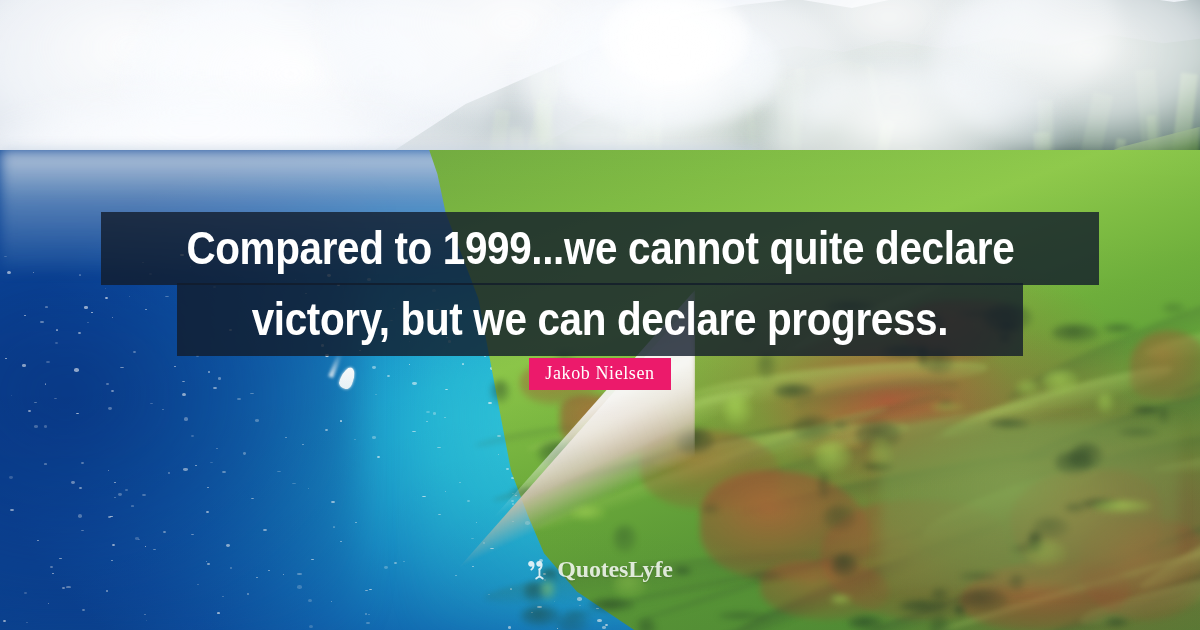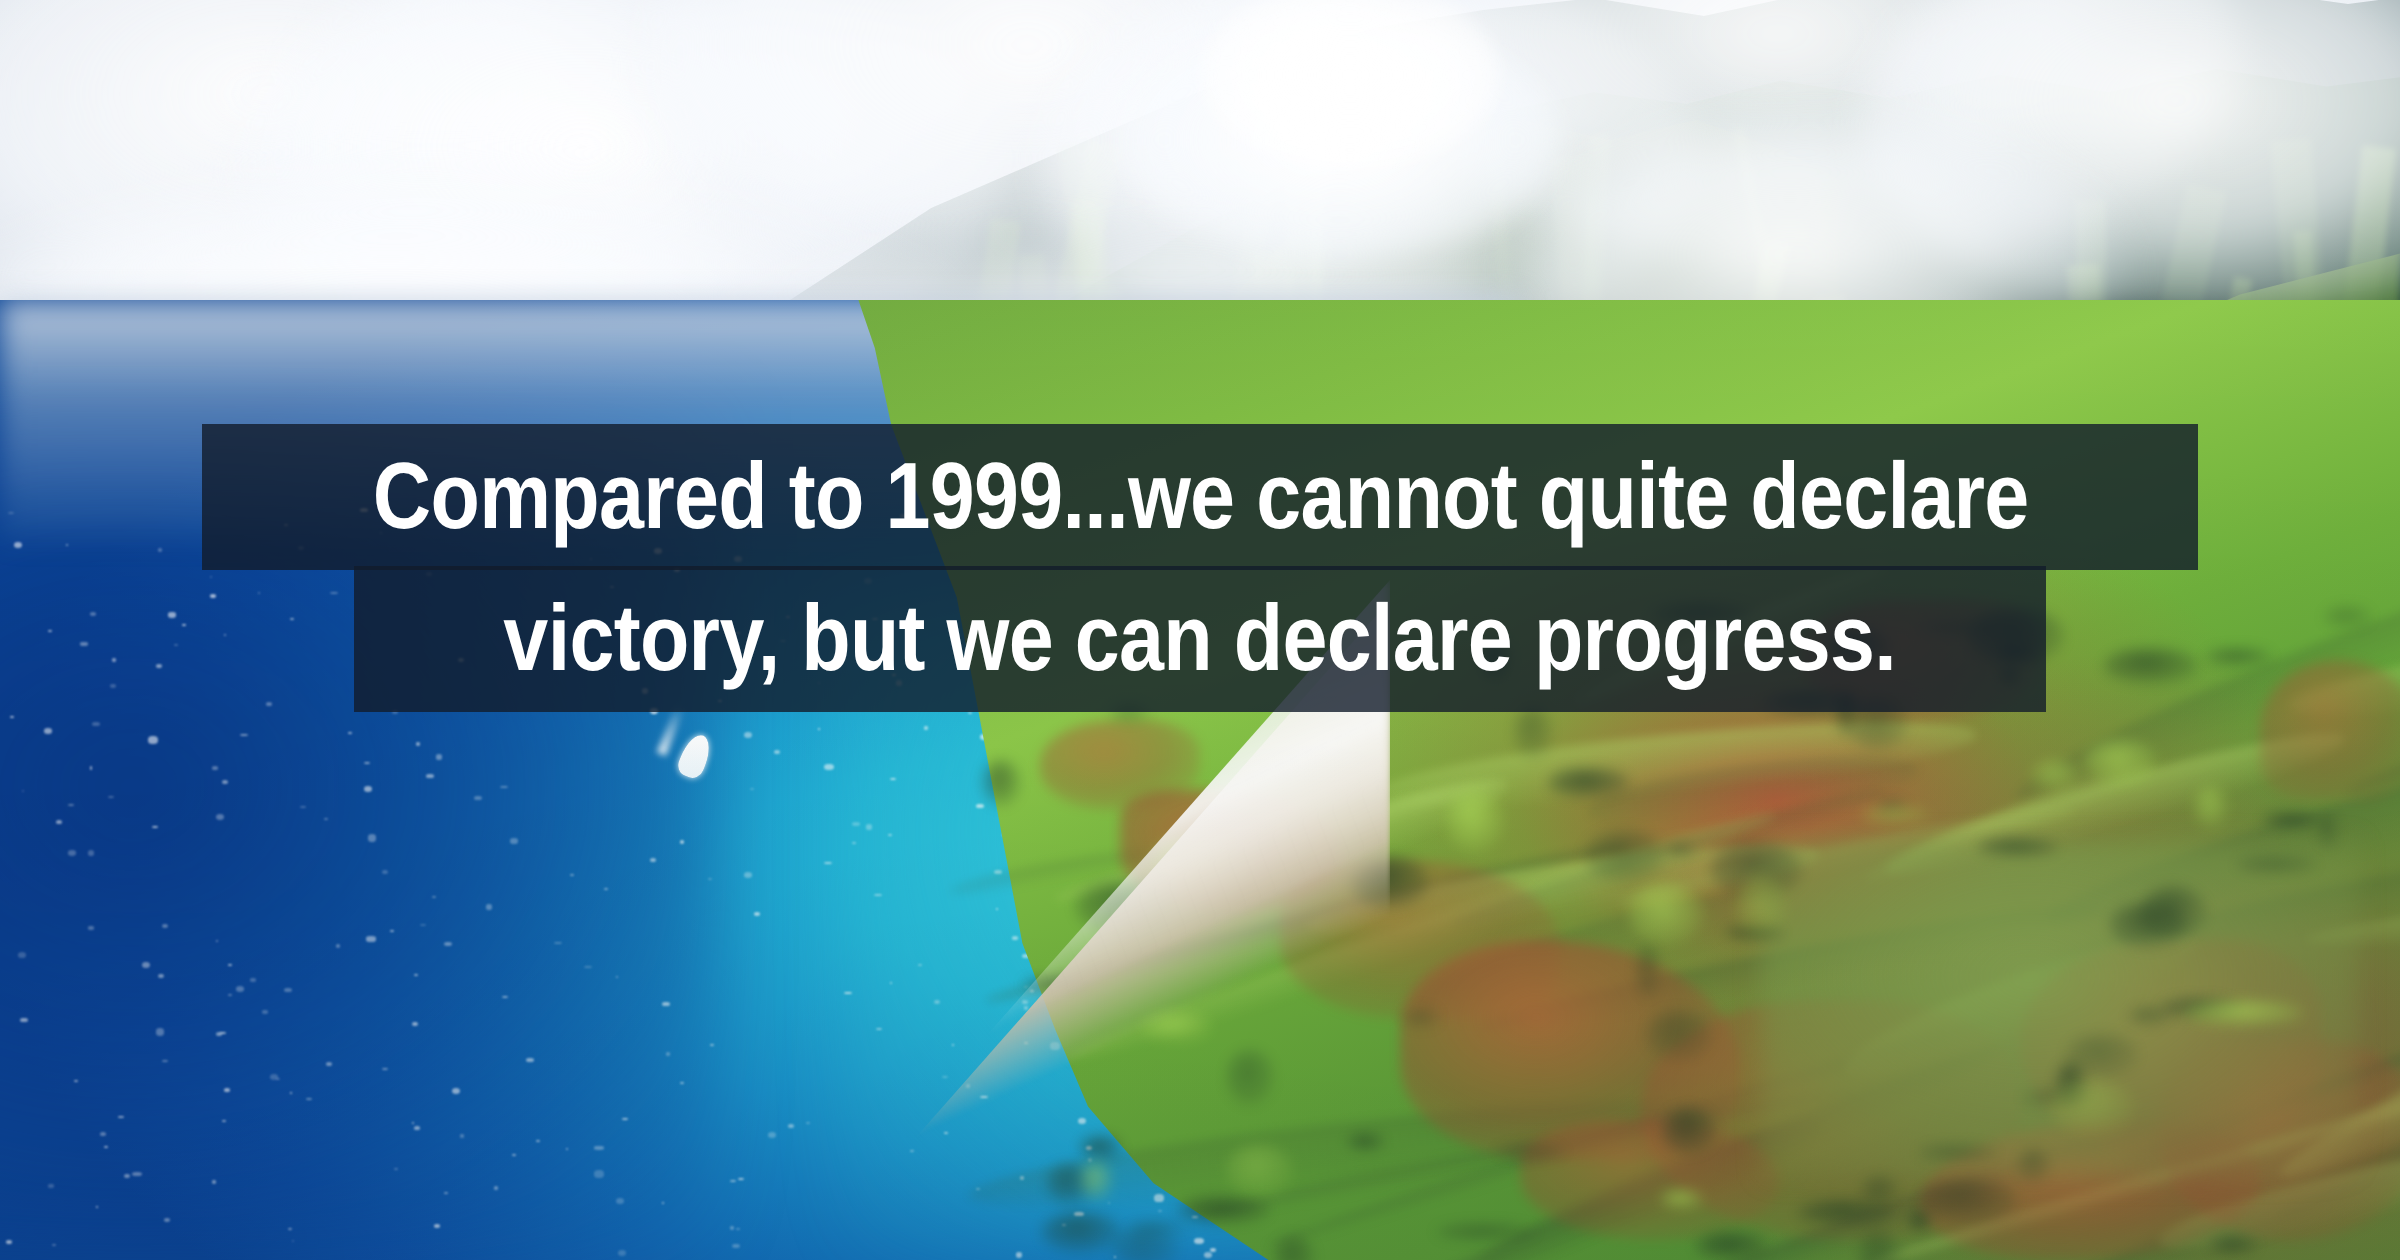--- a/index.html
+++ b/index.html
@@ -786,15 +786,28 @@
         <span class="qline">Compared to 1999...we cannot quite declare</span>
       </span>
     </div>
     <div class="qrow r2">
       <span class="qwrap">
         <span class="qline">victory, but we can declare progress.</span>
       </span>
     </div>
   </div>
 
-
+  <div class="author-row">
+    <span class="author">Jakob Nielsen</span>
+  </div>
+
+  <div class="watermark">
+    <span class="wm-mark">
+      <svg viewBox="0 0 24 24" width="23" height="23" aria-hidden="true">
+        <path d="M4.2 3.0c-1.7 0-3.0 1.3-3.0 3.0s1.3 3.0 3.0 3.0c.5 0 1.0-.13 1.4-.35-.25 1.6-1.2 2.6-2.2 3.1l.9 1.5c2.1-1.0 3.6-3.0 3.6-6.1 0-2.5-1.6-4.15-3.7-4.15z" fill="#ffffff" opacity=".95"></path>
+        <path d="M12.6 3.0c-1.7 0-3.0 1.3-3.0 3.0s1.3 3.0 3.0 3.0c.5 0 1.0-.13 1.4-.35-.25 1.6-1.2 2.6-2.2 3.1l.9 1.5c2.1-1.0 3.6-3.0 3.6-6.1 0-2.5-1.6-4.15-3.7-4.15z" fill="#ffffff" opacity=".95"></path>
+        <path d="M13.0 11.5 L13.0 19.0 M13.0 19.0 L9.6 21.5 M13.0 19.0 L16.4 21.5" stroke="#ffffff" stroke-width="1.9" stroke-linecap="round" fill="none" opacity=".95"></path>
+      </svg>
+    </span>
+    <span class="wm-text">QuotesLyfe</span>
+  </div>
 
 </div>
 
 </body></html>

